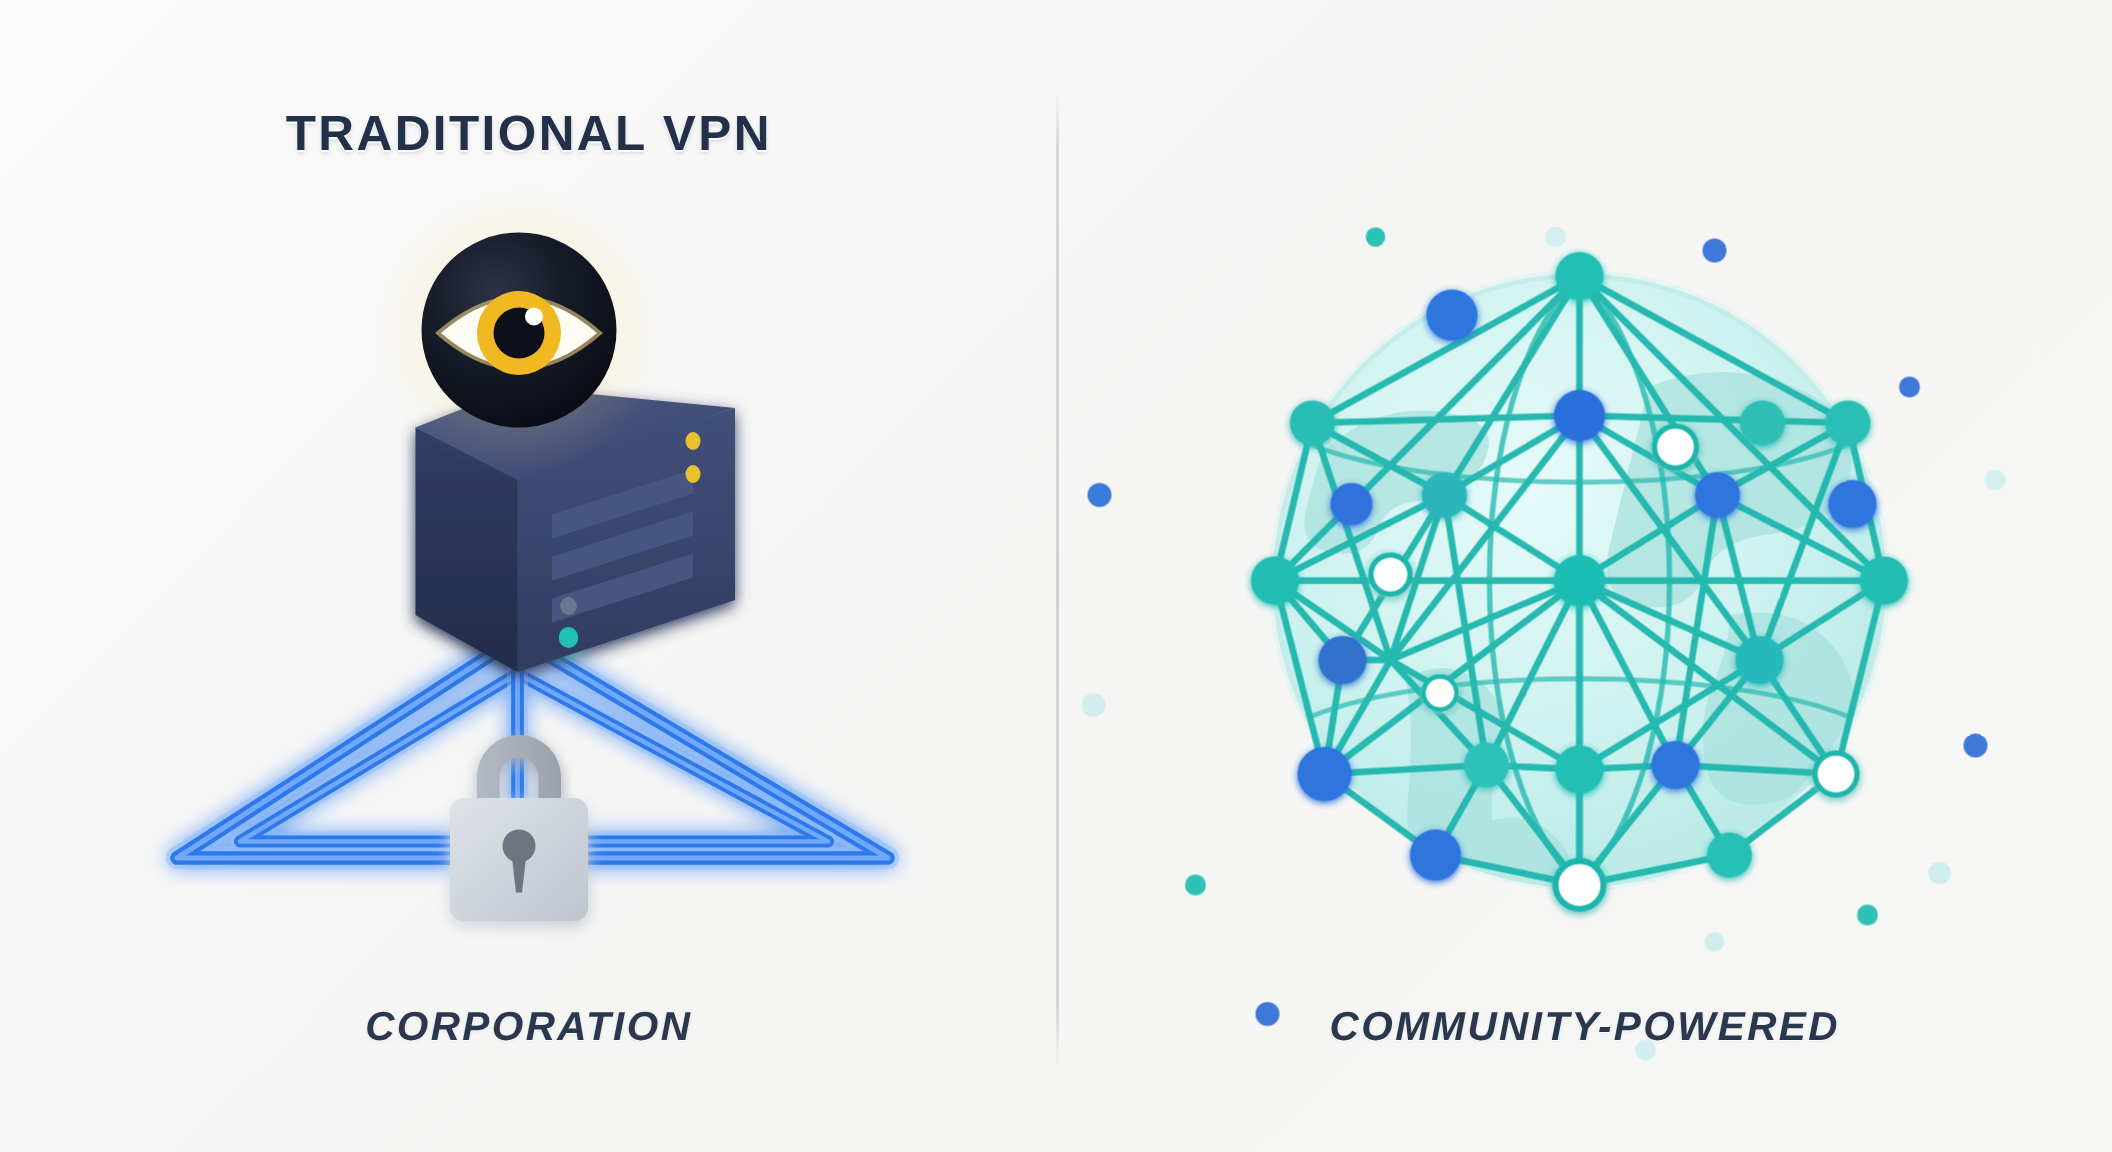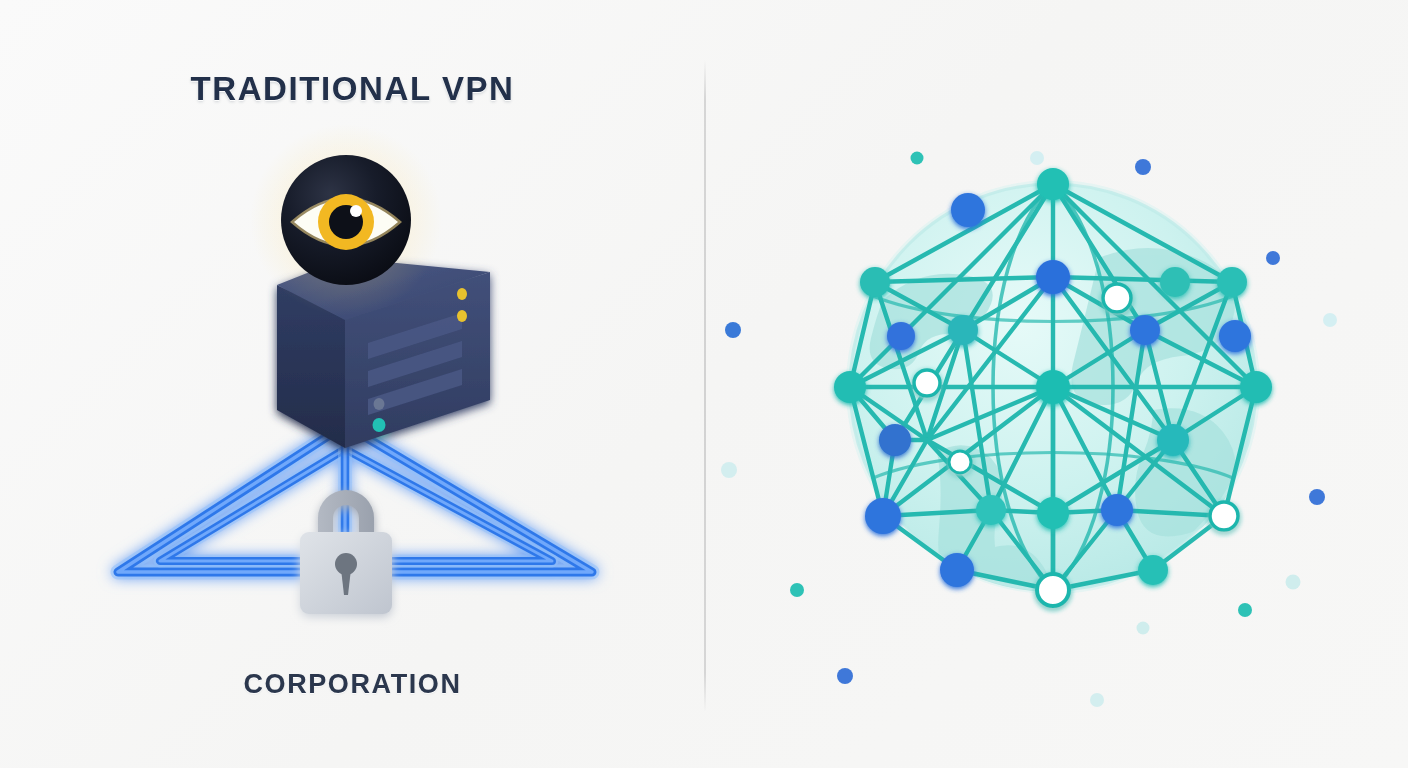--- a/index.html
+++ b/index.html
@@ -62,20 +62,21 @@
     position: absolute;
     top: 669px;
     width: 100%;
     text-align: center;
     font-size: 27px;
     font-weight: bold;
     letter-spacing: 1.6px;
     color: #2b374d;
     text-shadow: 0 1px 0 rgba(255,255,255,0.9), 0 1px 2px rgba(40,55,80,0.13);
     user-select: none;
+    font-style: italic;
   }
 
   
   .illus {
     position: absolute;
     left: 0;
     top: 0;
     width: 100%;
     height: 768px;
     pointer-events: none;
@@ -386,15 +387,16 @@
           <circle cx="588" cy="582" r="7.5" fill="#cfeded"></circle>
           <circle cx="540" cy="610" r="7" fill="#2ec2b6"></circle>
           <circle cx="92" cy="590" r="7" fill="#2ec2b6"></circle>
           <circle cx="140" cy="676" r="8" fill="#3f78d9"></circle>
           <circle cx="392" cy="700" r="7" fill="#d3eeef"></circle>
           <circle cx="438" cy="628" r="6.5" fill="#cfeded"></circle>
         </g>
       </svg>
     </div>
 
+    <div class="panel-caption">COMMUNITY-POWERED</div>
   </div>
 
 </div>
 
 </body></html>

